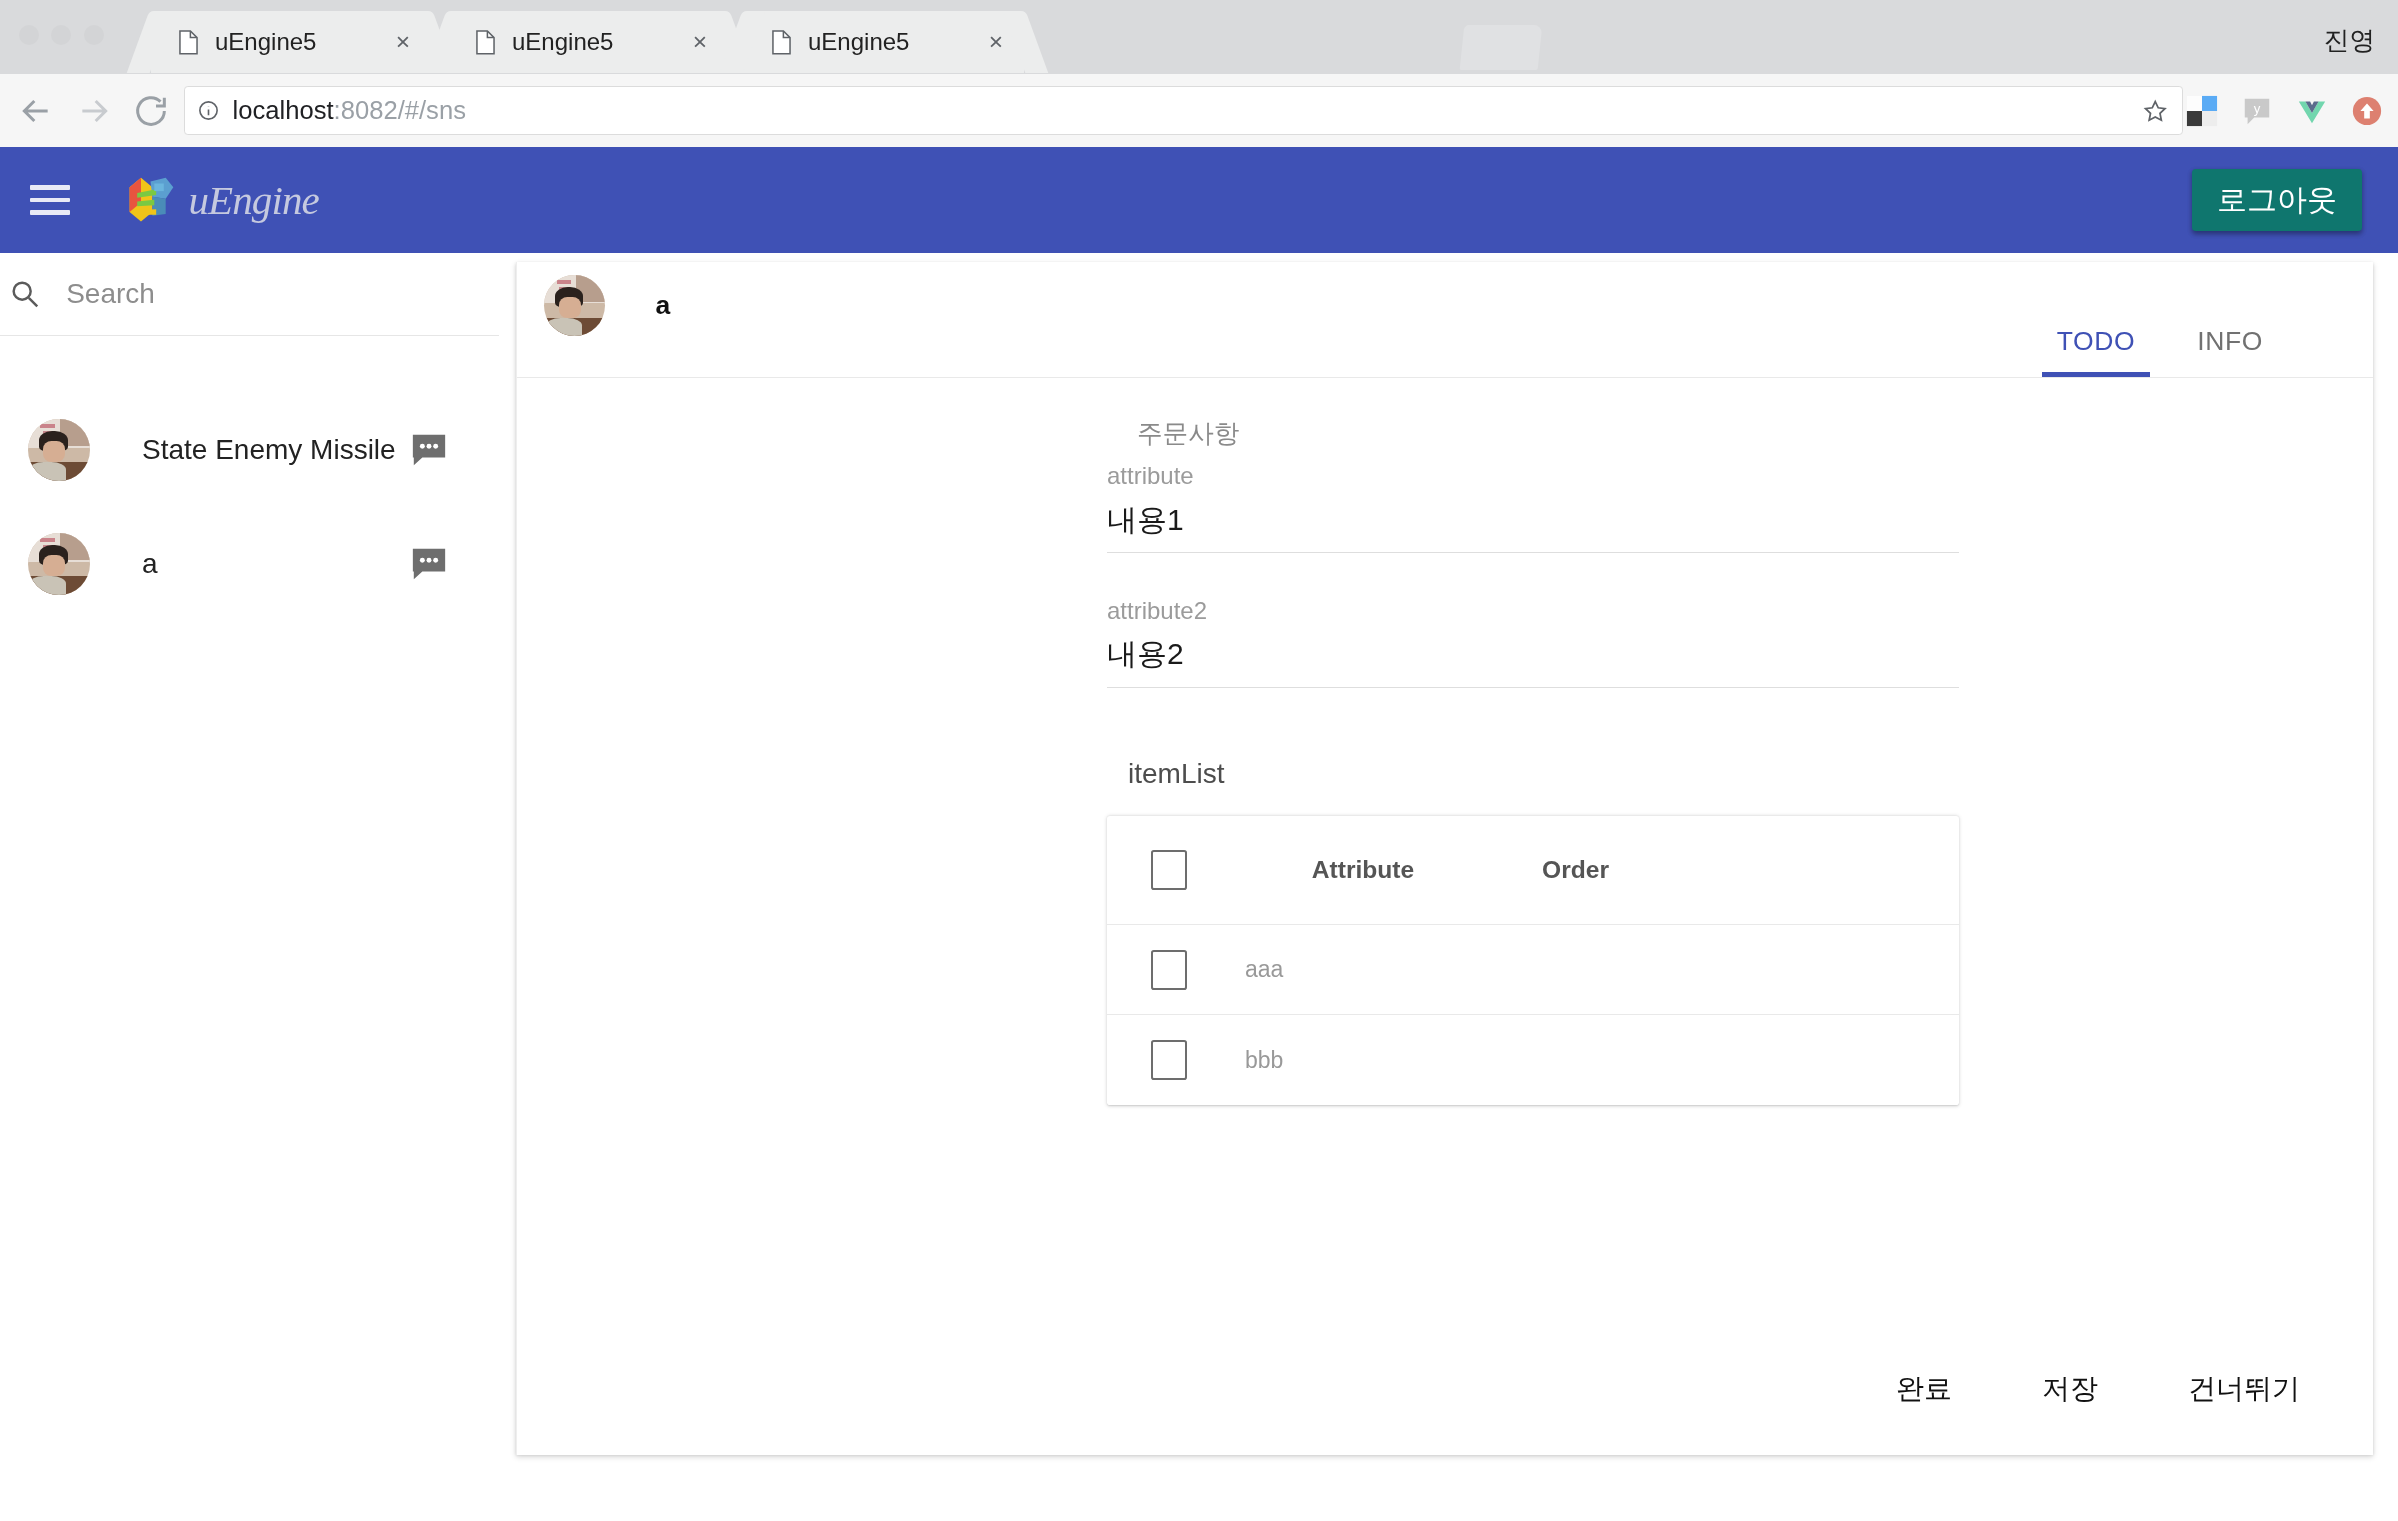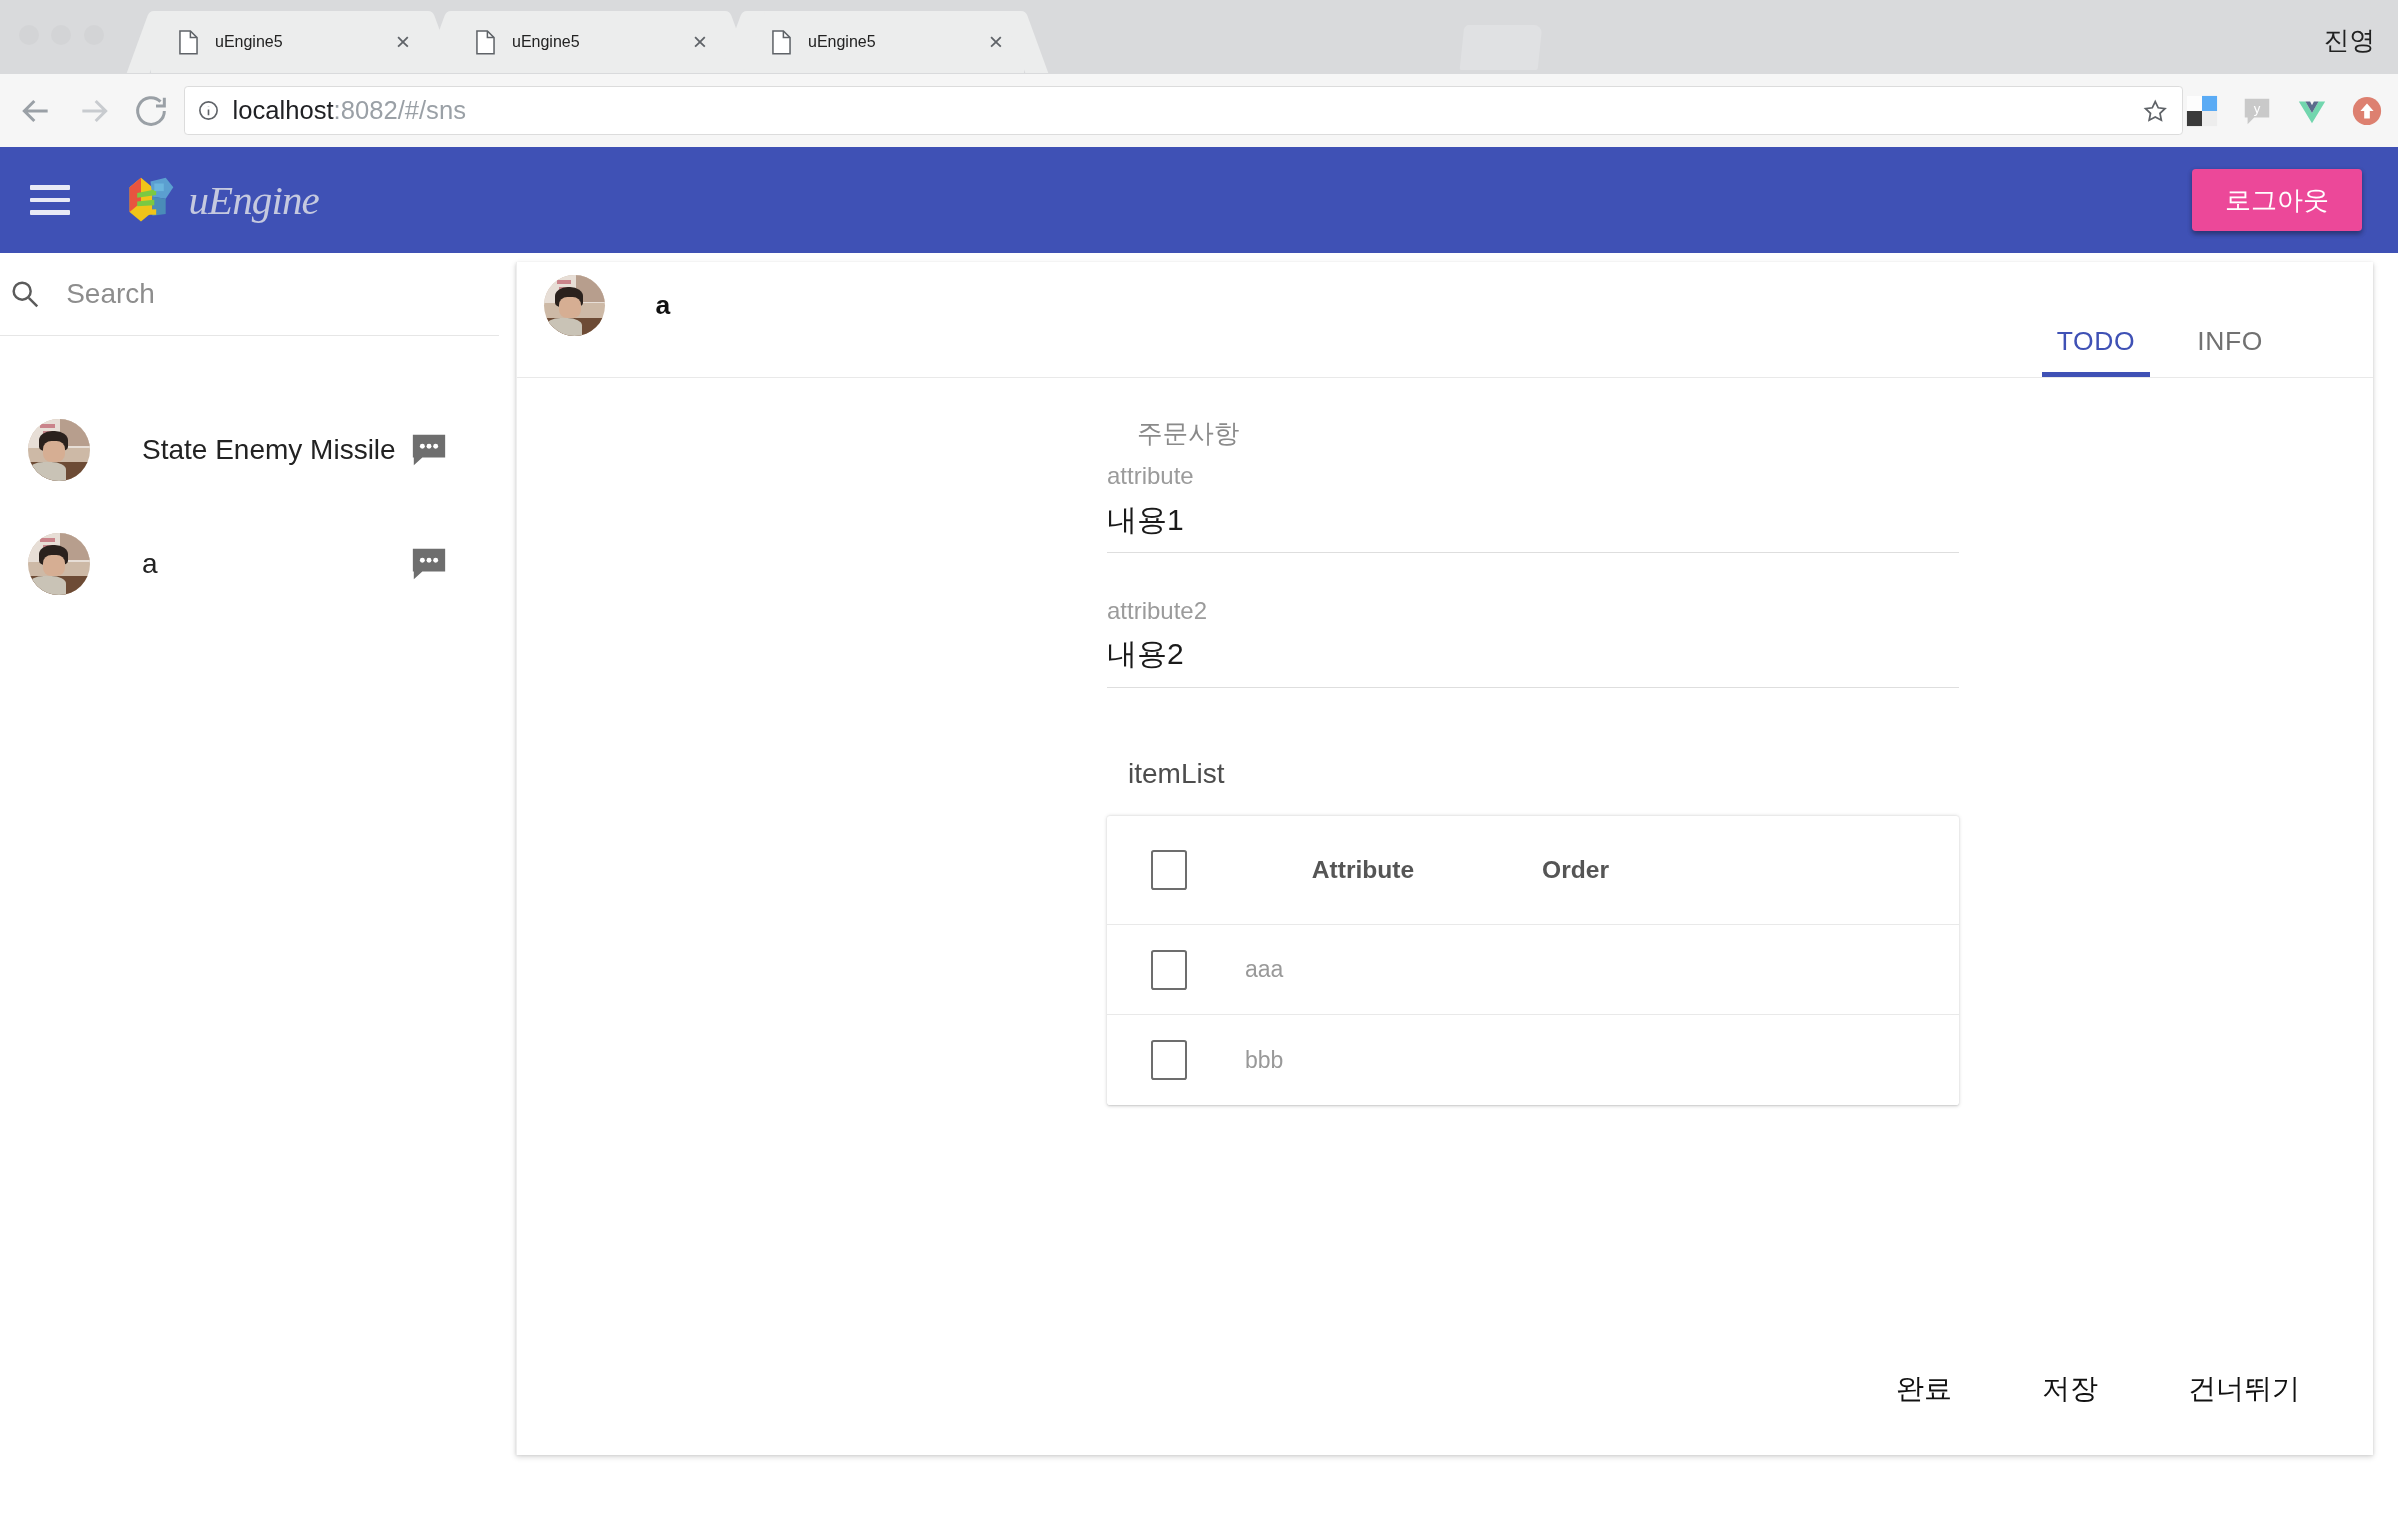--- a/index.html
+++ b/index.html
@@ -40,21 +40,21 @@
   .tab::after  { right: -13.2px; transform: skewX(20deg); border-top-right-radius: 4.7px; }
   .tab.t1 { left: 151px; width: 280px; }
   .tab.t2 { left: 448px; width: 280px; }
   .tab.t3 { left: 744px; width: 280px; }
   .tab-doc-icon {
     position: relative; z-index: 2; margin-left: 28px;
     width: 19px; height: 24.6px; flex: none;
   }
   .tab-label {
     position: relative; z-index: 2; margin-left: 17px;
-    font-size: 16px; color: #222; white-space: nowrap;
+    font-size: 24px; color: #222; white-space: nowrap;
   }
   .tab-close {
     position: absolute; z-index: 3; right: 21px; top: 50%;
     transform: translateY(-50%);
     font-size: 24.6px; color: #5f6368; line-height: 1;
     font-family: "Liberation Sans", sans-serif;
   }
   .tab-ghost {
     position: absolute; left: 1462px; top: 24.6px; width: 78px; height: 45px;
     background: #e0e1e3; border-radius: 4.7px 8.5px 1.9px 1.9px;
@@ -110,22 +110,22 @@
   .hamburger span { display: block; height: 4.7px; background: #e8eaf6; border-radius: 0.9px; }
   .brand { margin-left: 52px; display: flex; align-items: center; }
   .brand-logo { width: 57px; height: 53px; display: block; }
   .brand-name {
     margin-left: 9.5px; font-size: 41px; color: #c5c9df;
     font-family: "Liberation Serif", serif; font-style: italic; letter-spacing: -0.9px;
   }
   .logout-btn {
     position: absolute; right: 36px; top: 50%; transform: translateY(-50%);
     min-width: 170px; height: 62px; padding: 0 24.6px;
-    background: #ec4899; color: #ffffff;
-    font-size: 26px; border: none; border-radius: 3.8px;
+    background: #0f766e; color: #ffffff;
+    font-size: 30px; border: none; border-radius: 3.8px;
     box-shadow: 0 2.8px 5.7px rgba(0,0,0,.22), 0 2.8px 5.7px rgba(0,0,0,.18);
     cursor: pointer;
   }
 
   
   .sidebar {
     position: absolute; left: 0; top: 253px; width: 516px; bottom: 0;
     background: #ffffff;
   }
   .search-row {

